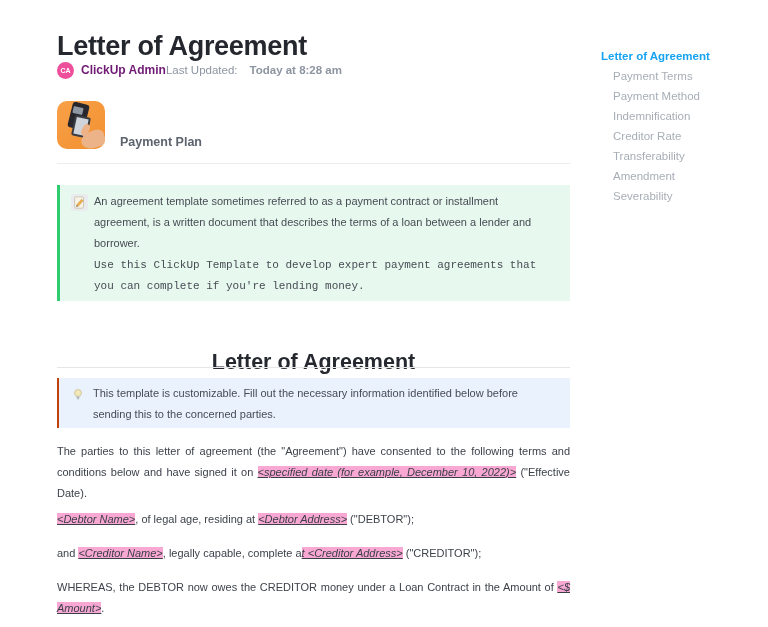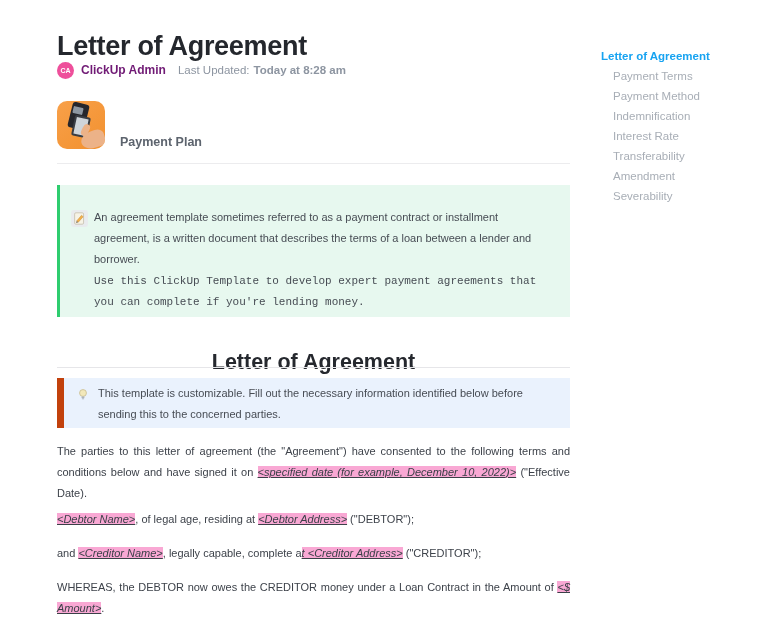--- a/index.html
+++ b/index.html
@@ -8,22 +8,22 @@
   .abs{position:absolute;}
 
   
   .page-title{left:57px;top:13px;width:513px;font-size:27px;font-weight:700;
               color:#24272d;letter-spacing:-0.3px;}
   .byline{left:57px;top:61px;display:flex;align-items:center;height:18px;}
   .avatar{width:17px;height:17px;border-radius:50%;background:#ee4f9b;color:#fff;
           font-size:7px;font-weight:700;display:flex;align-items:center;
           justify-content:center;flex:0 0 auto;}
   .author{font-size:12px;font-weight:700;color:#701a75;margin-left:7px;}
-  .upd-label{font-size:11.5px;color:#8d95a1;margin-left:12px;}
-  .upd-value{font-size:11.5px;color:#8d95a1;font-weight:700;margin-left:4px;}
+  .upd-label{font-size:11.5px;color:#8d95a1;margin-left:0;}
+  .upd-value{font-size:11.5px;color:#8d95a1;font-weight:700;margin-left:12px;}
 
   
   .subpage-card{left:57px;top:101px;display:flex;align-items:flex-end;cursor:pointer;}
   .card-img{width:48px;height:48px;border-radius:10px;position:relative;overflow:hidden;
             background:linear-gradient(140deg,#f8a049 0%,#f2912f 100%);flex:0 0 auto;}
   .terminal{position:absolute;left:13px;top:2px;width:17px;height:26px;background:#26262c;
             border-radius:3px;transform:rotate(14deg);}
   .terminal-scr{position:absolute;left:16px;top:6px;width:10px;height:7px;background:#8e97a2;
             border-radius:1px;transform:rotate(14deg);}
   .phone{position:absolute;left:16px;top:15px;width:12px;height:17px;background:#cfd4da;
@@ -38,22 +38,22 @@
   .div-1{top:163px;}
   .div-2{top:367px;background:#e6e6e9;}
 
   
   .callout{left:57px;width:513px;box-sizing:border-box;display:flex;
            font-size:11px;line-height:21px;color:#474c54;}
   .callout .icon-col{flex:0 0 auto;width:18px;margin:3px 6px 0 0;display:flex;justify-content:center;}
   .icon-chip{width:17px;height:17px;border-radius:3px;display:flex;align-items:center;
              justify-content:center;}
   .chip-bg{background:#e9ebee;}
-  .green{top:185px;background:#e7f8ef;border-left:3px solid #2ecd6f;padding:22px 14px 4px 10px;}
-  .blue{top:378px;background:#eaf2fd;border-left:7px solid #c2410c;padding:5px 14px 3px 10px;}
+  .green{top:185px;background:#e7f8ef;border-left:3px solid #2ecd6f;padding:6px 14px 4px 10px;}
+  .blue{top:378px;background:#eaf2fd;border-left:2px solid #c2410c;padding:5px 14px 3px 10px;}
   .callout p{margin:0;}
   .callout p + p{margin-top:1px;font-family:Liberation Mono, monospace;}
 
   
   .doc-heading{left:57px;top:332px;width:513px;text-align:center;font-size:21.5px;
                font-weight:700;color:#25282e;}
 
   
   .para{left:57px;width:513px;font-size:11px;line-height:21px;color:#3d424a;margin:0;}
   .p-justify{text-align:justify;}
@@ -135,18 +135,18 @@
 <p class="abs para p2"><span class="ph">&lt;Debtor Name&gt;</span><span>, of legal age, residing at </span><span class="ph">&lt;Debtor Address&gt;</span><span> ("DEBTOR");</span></p>
 <p class="abs para p3"><span>and </span><span class="ph">&lt;Creditor Name&gt;</span><span>, legally capable, complete a</span><span class="ph">t &lt;Creditor Address&gt;</span><span> ("CREDITOR");</span></p>
 <p class="abs para p4 p-justify"><span>WHEREAS, the DEBTOR now owes the CREDITOR money under a Loan Contract in the Amount of </span><span class="ph">&lt;$ Amount&gt;</span><span>.</span></p>
 
 <nav class="abs toc">
   <div>
       <div class="toc-item active">Letter of Agreement</div>
       <div class="toc-item lvl1">Payment Terms</div>
       <div class="toc-item lvl1">Payment Method</div>
       <div class="toc-item lvl1">Indemnification</div>
-      <div class="toc-item lvl1">Interest Rate</div>
+      <div class="toc-item lvl1">Creditor Rate</div>
       <div class="toc-item lvl1">Transferability</div>
       <div class="toc-item lvl1">Amendment</div>
       <div class="toc-item lvl1">Severability</div>
     </div>
 </nav>
 
 </body></html>

